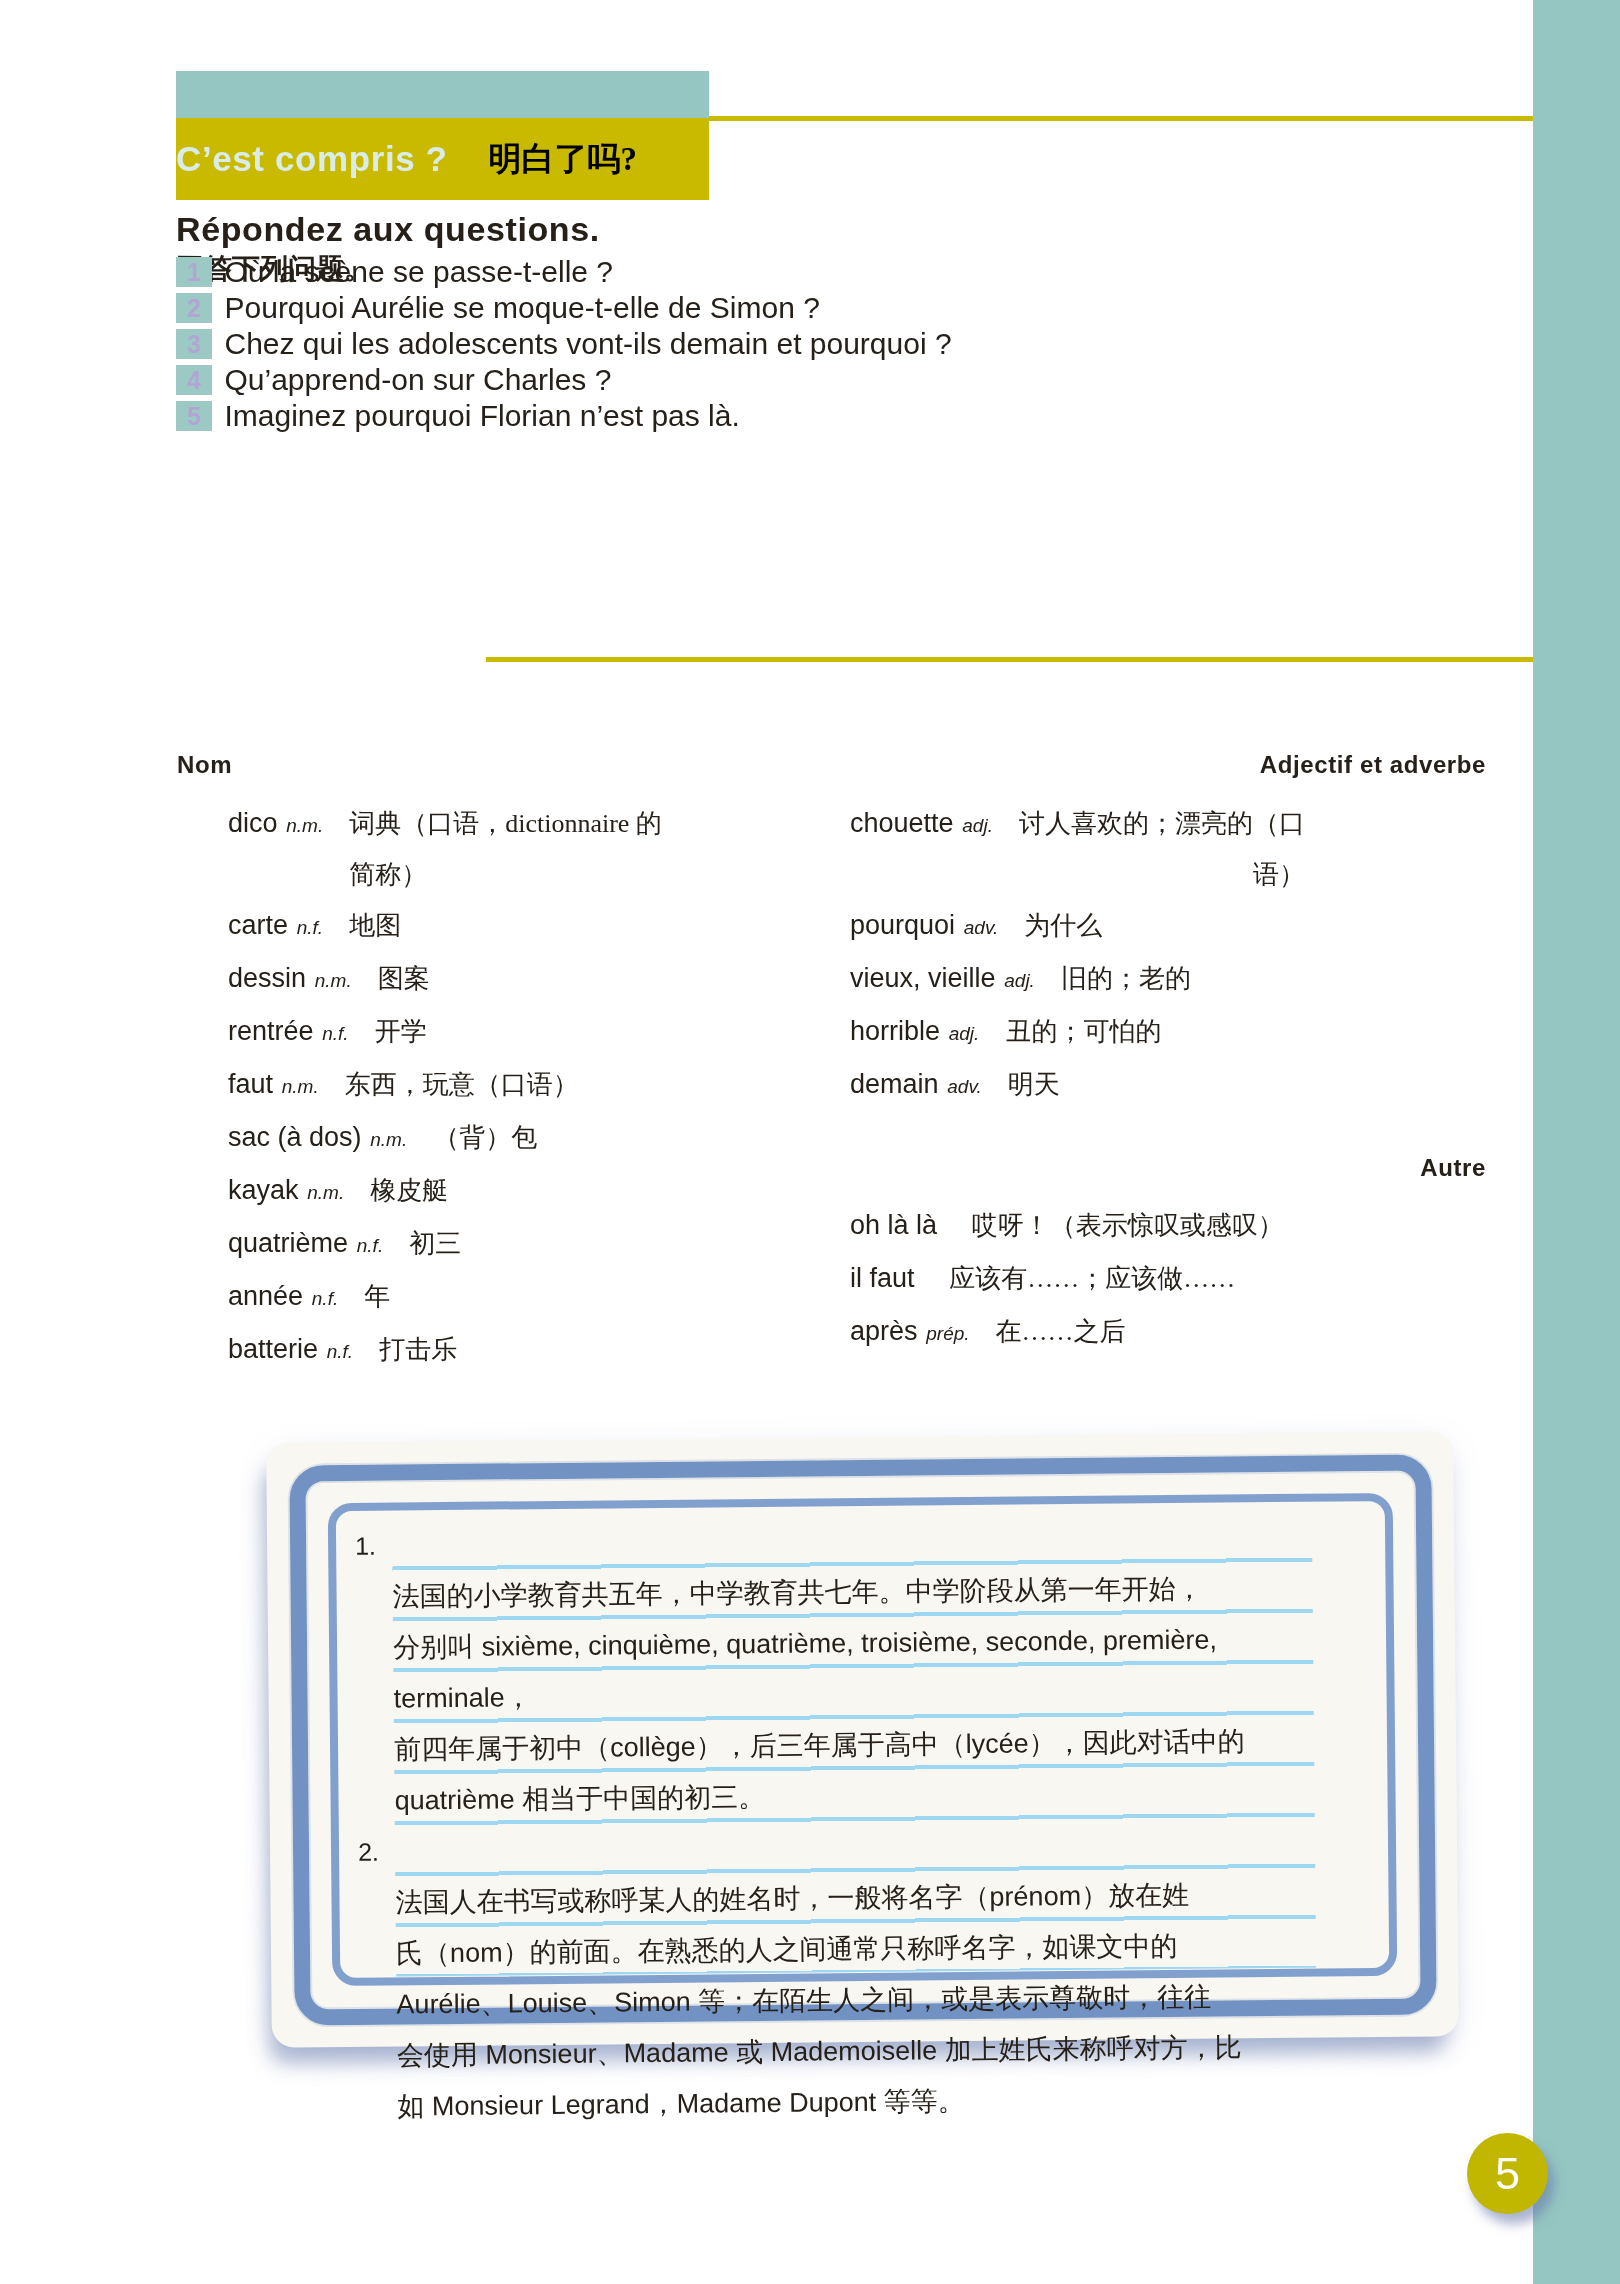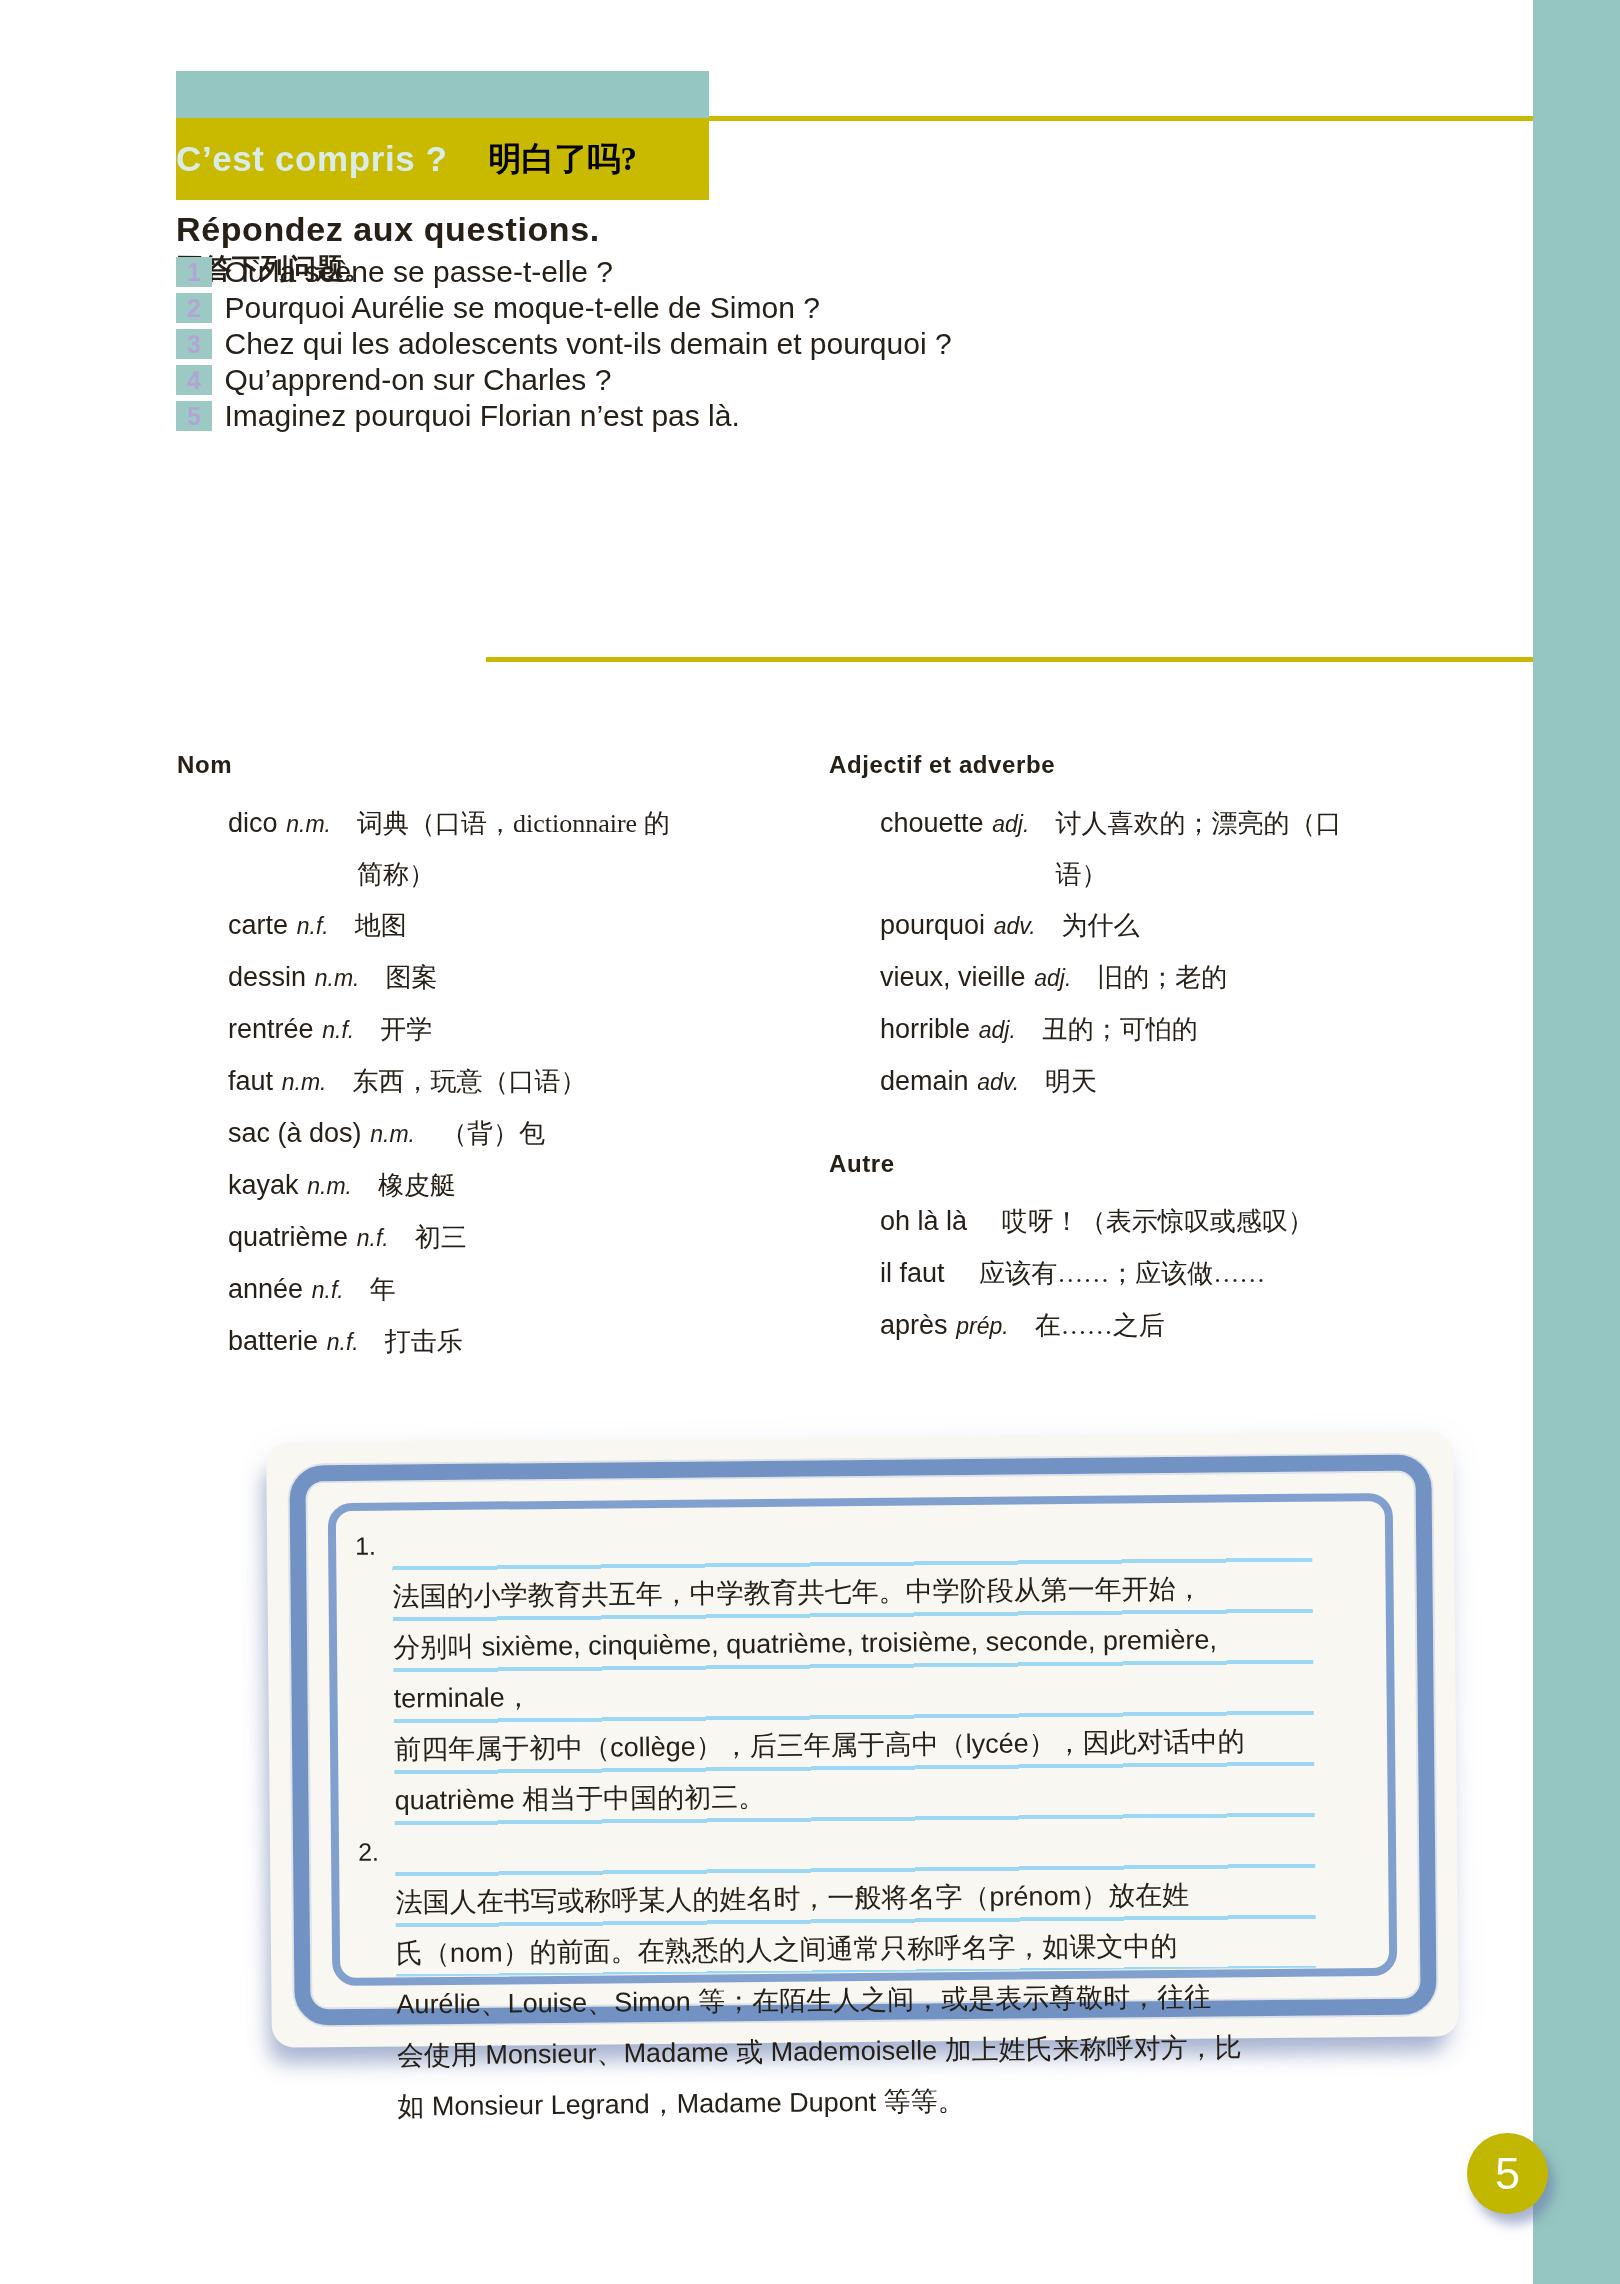--- a/index.html
+++ b/index.html
@@ -33,26 +33,26 @@
   
   #questions{position:absolute;left:176px;top:254px;}
   .qrow{display:flex;align-items:center;height:36px;}
   .qbadge{flex:0 0 auto;width:36px;height:30px;background:#9cc9c3;color:#b2a4d4;
           font-size:25px;font-weight:bold;display:flex;align-items:center;justify-content:center;}
   .qtext{margin-left:12.5px;font-size:30px;white-space:nowrap;}
 
   
   .vcol{position:absolute;top:745px;}
   #vcol-left{left:177px;width:650px;}
-  #vcol-right{left:829px;width:687px;}
+  #vcol-right{left:799px;width:687px;text-align:right;}
   .vhead{font-size:24px;font-weight:bold;line-height:39px;letter-spacing:0.6px;}
   .ventries{margin-top:13.7px;padding-left:51px;}
   .ventry{display:flex;align-items:flex-start;font-size:27px;line-height:51px;}
   .vfr{flex:0 0 auto;white-space:nowrap;}
-  .vpos{font-style:italic;font-size:23px;margin-left:8.7px;}
+  .vpos{font-style:italic;font-size:19px;margin-left:8.7px;}
   .vzh{margin-left:26px;font-size:26px;font-family:"Liberation Serif","DejaVu Serif",serif;white-space:pre-line;}
   .vhead.second{margin-top:36px;}
 
   
   #card{position:absolute;left:269px;top:1437px;width:1187px;height:605px;background:#f9f7f2;
         border-radius:22.5px;transform:rotate(-0.55deg);
         box-shadow:-7.5px 21px 19px -5px rgba(105,125,175,.5),0 7.5px 34px -11.2px rgba(105,125,175,.35);}
   .ring1{position:absolute;inset:22.5px;border:16.2px solid rgba(95,132,189,.88);border-radius:34px;
          box-shadow:0 0 0 1.9px rgba(95,132,189,.18), inset 0 0 0 1.9px rgba(95,132,189,.18);}
   .ring2{position:absolute;inset:61px;border:8.7px solid rgba(104,140,198,.82);border-radius:24px;}

